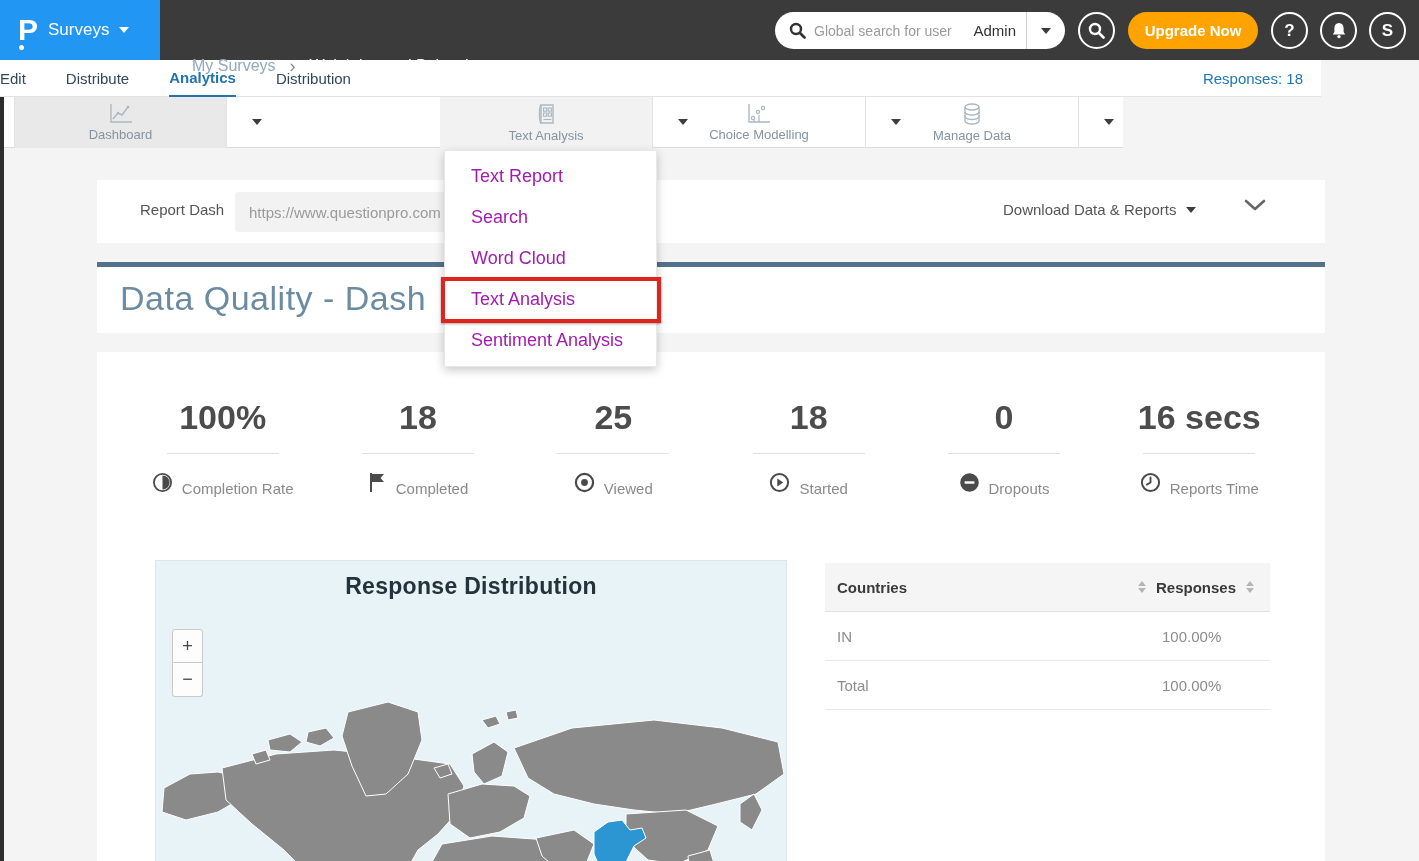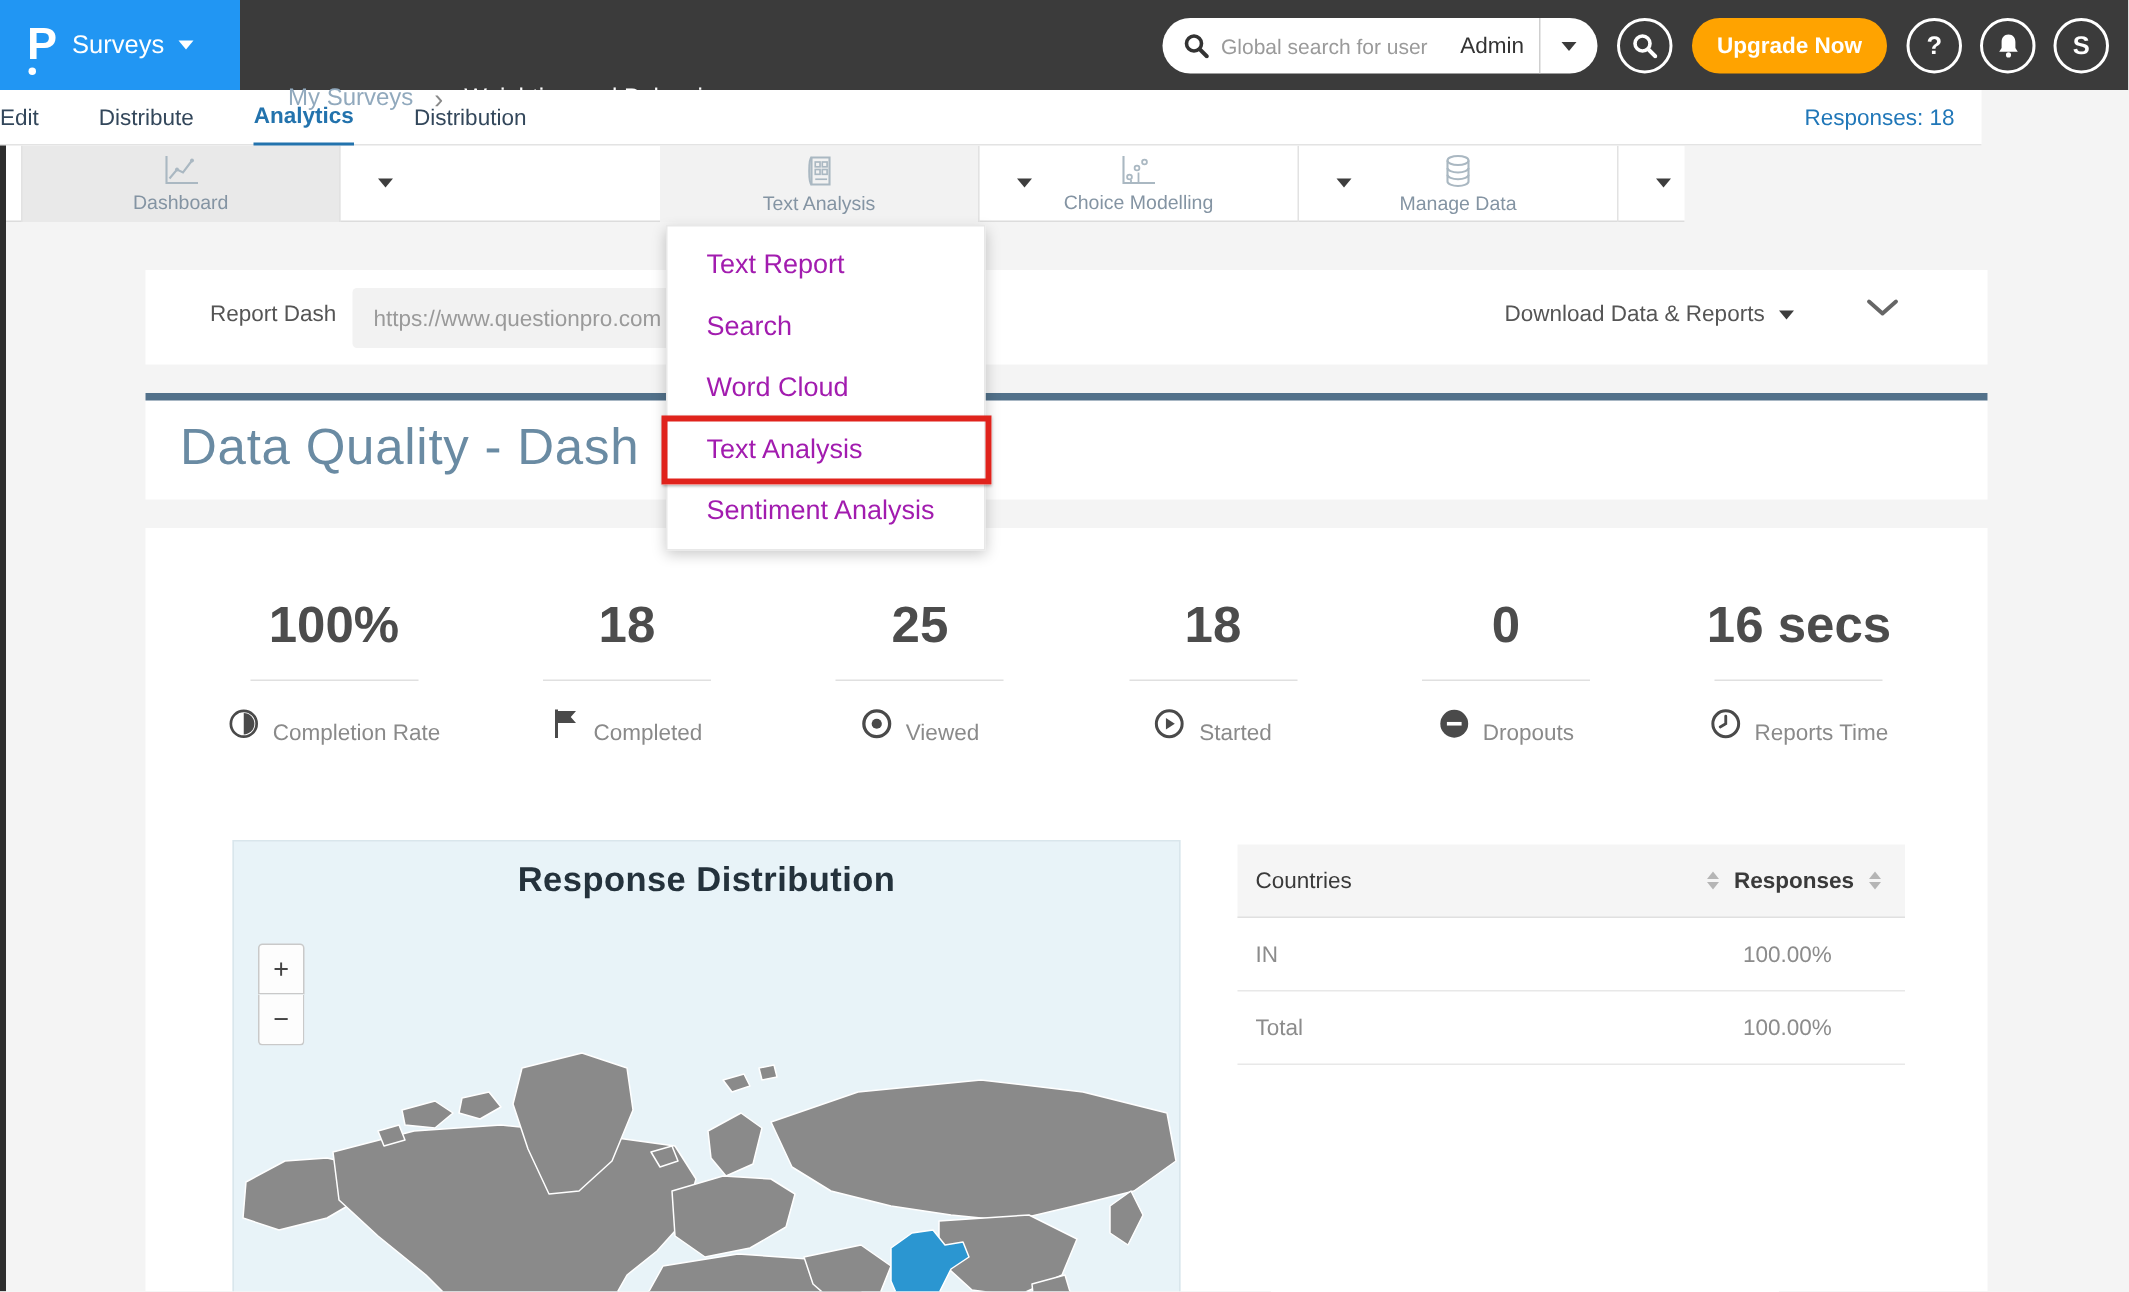--- a/index.html
+++ b/index.html
@@ -73,21 +73,21 @@
   .map-title { margin-top:12px; text-align:center; font-size:23px; font-weight:bold; color:#24323c; letter-spacing:0.3px; }
   .zoom-ctrl { position:absolute; left:16px; top:68px; width:31px; }
   .zoom-btn { width:31px; height:34px; background:#fdfdfd; border:1px solid #c9c9c9; font-size:18px; color:#444; cursor:pointer; font-family:"Liberation Sans", sans-serif; }
   .zoom-btn.zin { border-radius:3px 3px 0 0; }
   .zoom-btn.zout { border-radius:0 0 3px 3px; border-top:0; }
   .world-svg { position:absolute; left:0; top:56px; }
 
   
   .country-table { position:absolute; left:728px; top:211px; width:445px; }
   .ct-header { height:49px; background:#f5f5f5; border-bottom:1px solid #e0e0e0; display:flex; align-items:center; padding:0 6px 0 12px; }
-  .ct-header .ct-h-countries { font-size:15px; font-weight:normal; color:#3a3a3a; flex:1; }
+  .ct-header .ct-h-countries { font-size:15px; font-weight:bold; color:#3a3a3a; flex:1; }
   .sort-icon { display:inline-flex; flex-direction:column; gap:2px; margin:0 10px; cursor:pointer; }
   .sort-icon i { width:0; height:0; border-left:4px solid transparent; border-right:4px solid transparent; display:block; }
   .sort-icon .up { border-bottom:5px solid #b5b5b5; }
   .sort-icon .down { border-top:5px solid #b5b5b5; }
   .ct-header .ct-h-responses { font-size:15px; font-weight:bold; color:#3a3a3a; }
   .ct-row { height:49px; display:flex; align-items:center; padding:0 12px; border-bottom:1px solid #e8e8e8; }
   .ct-row .ct-c { flex:1; font-size:15px; color:#8c8c8c; }
   .ct-row .ct-v { width:96px; font-size:15px; color:#8c8c8c; }
 
   

